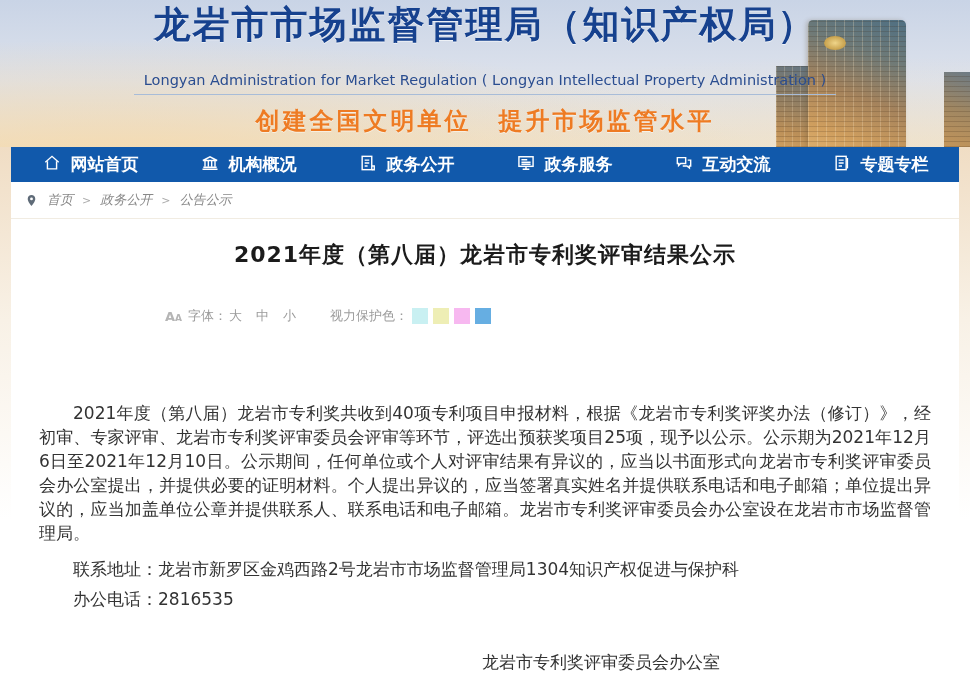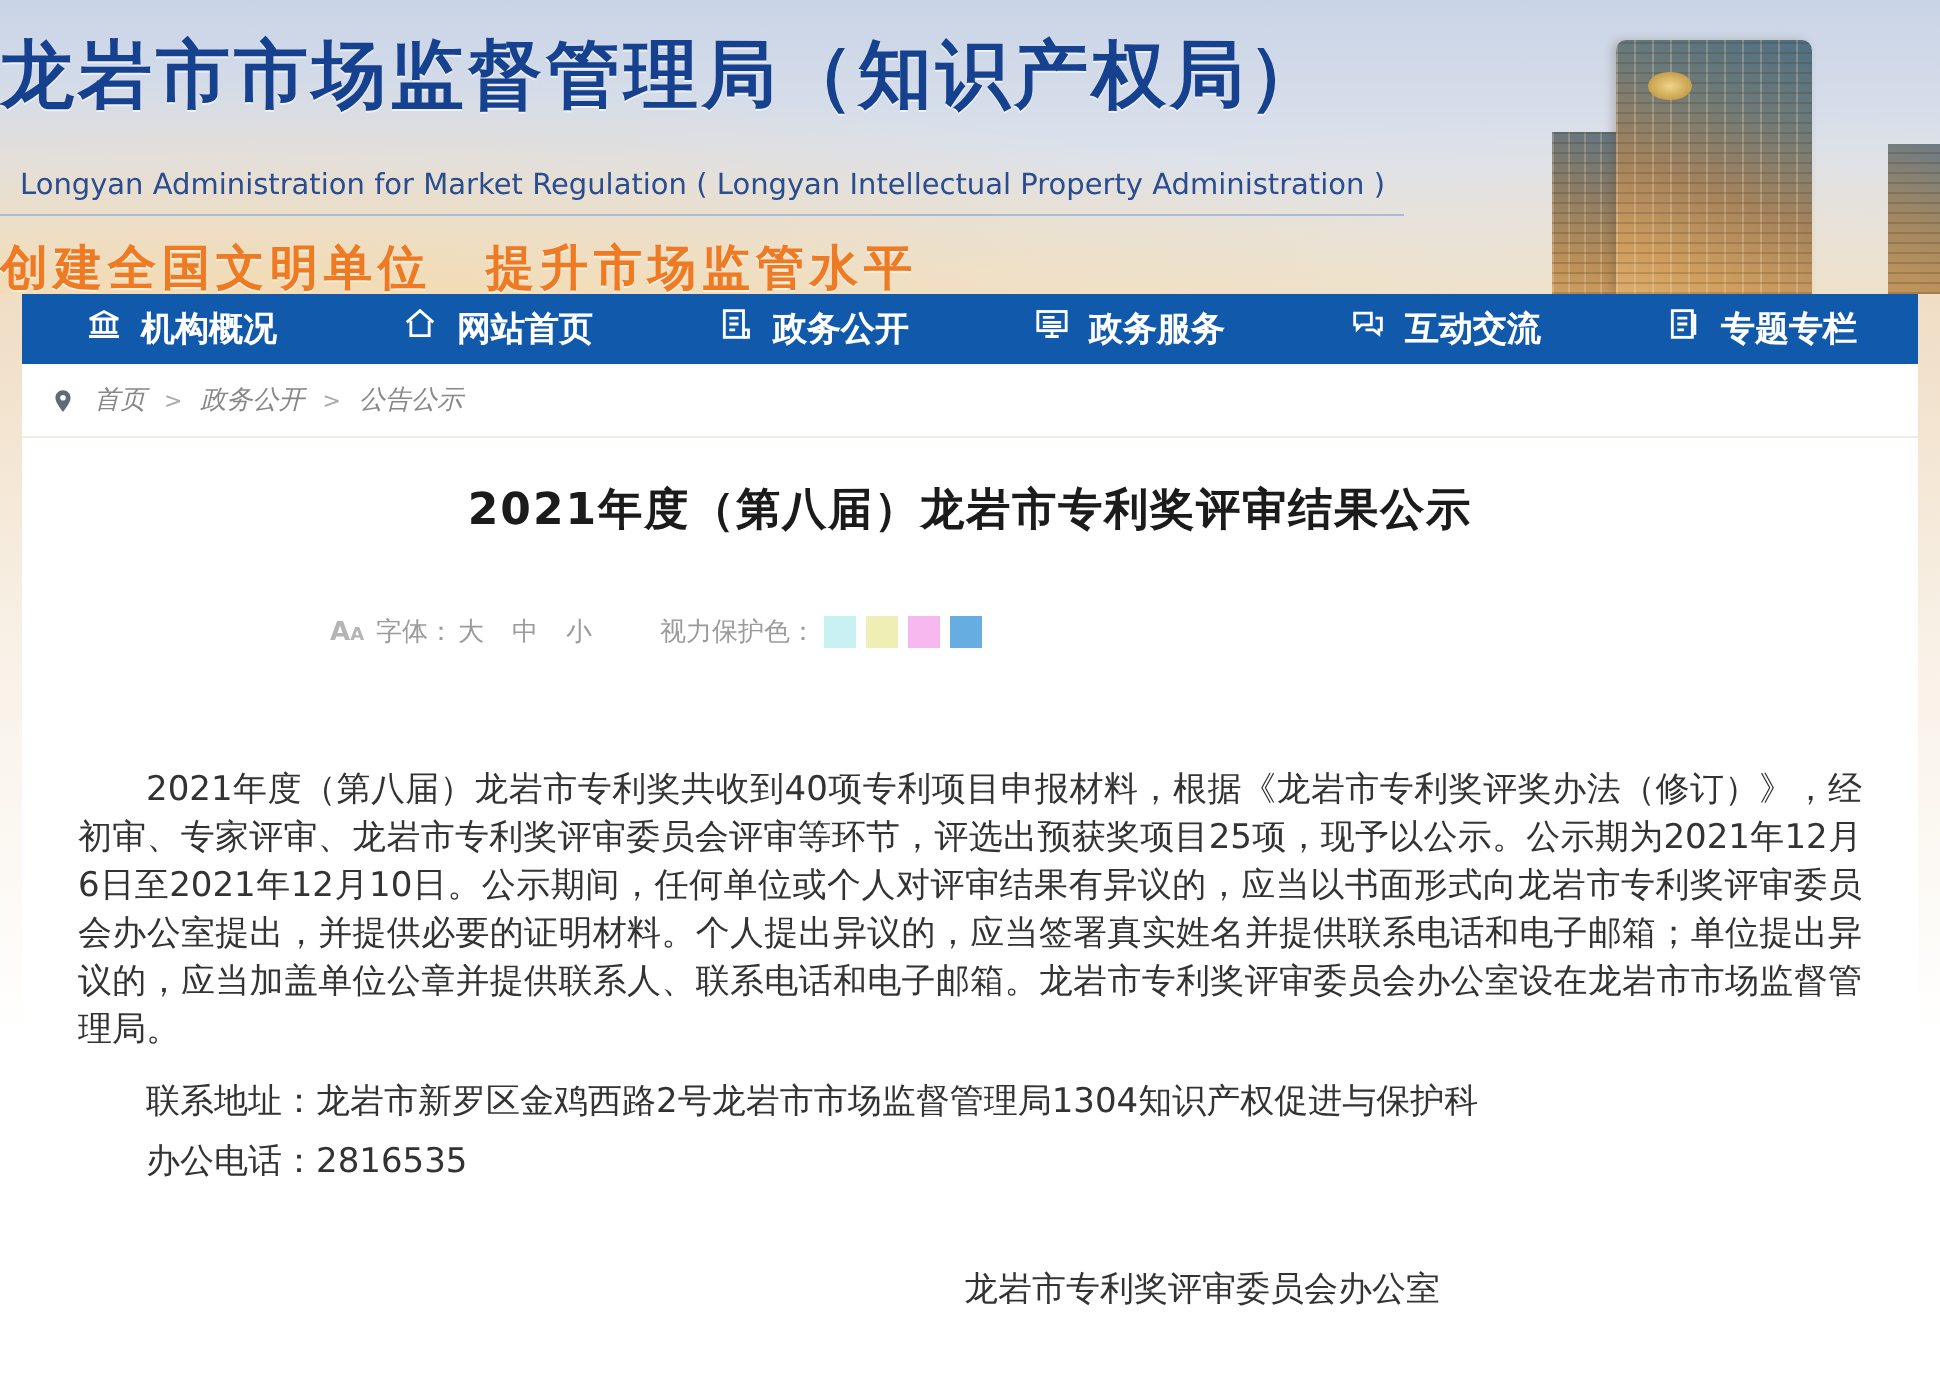--- a/index.html
+++ b/index.html
@@ -11,21 +11,21 @@
   }
 
   
   .banner {
     height: 147px; position: relative; overflow: hidden;
     background:
       radial-gradient(ellipse at 12% 120%, rgba(247,214,160,.85), rgba(247,214,160,0) 55%),
       radial-gradient(ellipse at 90% 130%, rgba(244,220,180,.6), rgba(244,220,180,0) 50%),
       linear-gradient(180deg, #c9d4e6 0%, #dde2ec 55%, #ece6db 100%);
   }
-  .banner-inner { position: relative; z-index: 2; padding-top: 13px; }
+  .banner-inner { position: relative; z-index: 2; text-align: center; padding-top: 0; }
   .site-title {
     font-size: 37px; font-weight: bold; color: #16418e; letter-spacing: 2px;
     text-shadow: 0 1px 0 rgba(255,255,255,.6);
   }
   .site-subtitle {
     display: inline-block; margin-top: 3px; padding: 0 10px 6px;
     font-size: 14.5px; color: #2a4d90; border-bottom: 1px solid #a8bcd8;
   }
   .slogan {
     margin-top: 10px; font-size: 24px; font-weight: bold; letter-spacing: 3px;
@@ -93,21 +93,21 @@
   }
   .meta svg { width: 15px; height: 15px; margin-right: 5px; stroke: #b5b5b5; fill: none; stroke-width: 1.6; }
   .meta .group { display: flex; align-items: center; }
   .meta .gap-lg { margin-left: 34px; align-items: center; }
   .aa-icon { color: #b5b5b5; font-weight: bold; font-size: 13px; margin-right: 6px; }
   .aa-icon small { font-size: 9px; }
   .font-size-opt { margin-left: 14px; cursor: pointer; }
   .swatches { display: flex; gap: 5px; margin-left: 4px; }
   .swatch { width: 16px; height: 16px; cursor: pointer; }
 
-  .body-text { margin-top: 58px; }
+  .body-text { margin-top: 76px; }
   .body-text p {
     font-size: 17px; color: #333; line-height: 24px; text-align: justify; text-indent: 2em;
   }
   .body-text .para { margin-bottom: 12px; }
   .body-text .info-line { margin-bottom: 6px; }
 
   .signature-block { width: 400px; margin: 40px 0 0 443px; text-align: left; }
   .signature-block p { font-size: 17px; color: #333; }
 </style>
 </head>
@@ -127,35 +127,35 @@
     
   </div>
 </div>
 
 <div class="container">
 
   <div class="nav">
     <div class="nav-item">
       <span>
         <svg viewBox="0 0 24 24">
+            <path d="M4 11 L12 4 L20 11"></path>
+            <path d="M6.5 10 V19 H17.5 V10"></path>
+          </svg>
+      </span>
+      <span>网站首页</span>
+    </div>
+    <div class="nav-item">
+      <span>
+        <svg viewBox="0 0 24 24">
             <path d="M3.5 9 L12 4.5 L20.5 9 Z"></path>
             <path d="M6 9.5 V16.5 M10 9.5 V16.5 M14 9.5 V16.5 M18 9.5 V16.5"></path>
             <path d="M4 17 H20 M3 19.5 H21"></path>
           </svg>
       </span>
       <span>机构概况</span>
-    </div>
-    <div class="nav-item">
-      <span>
-        <svg viewBox="0 0 24 24">
-            <path d="M4 11 L12 4 L20 11"></path>
-            <path d="M6.5 10 V19 H17.5 V10"></path>
-          </svg>
-      </span>
-      <span>网站首页</span>
     </div>
     <div class="nav-item">
       <span>
         <svg viewBox="0 0 24 24">
             <rect x="5" y="4" width="11.5" height="16"></rect>
             <path d="M8 8.5 H13.5 M8 12 H13.5 M8 15.5 H11.5"></path>
             <path d="M16.5 15.5 H19.5 V20 H16.5"></path>
           </svg>
       </span>
       <span>政务公开</span>

